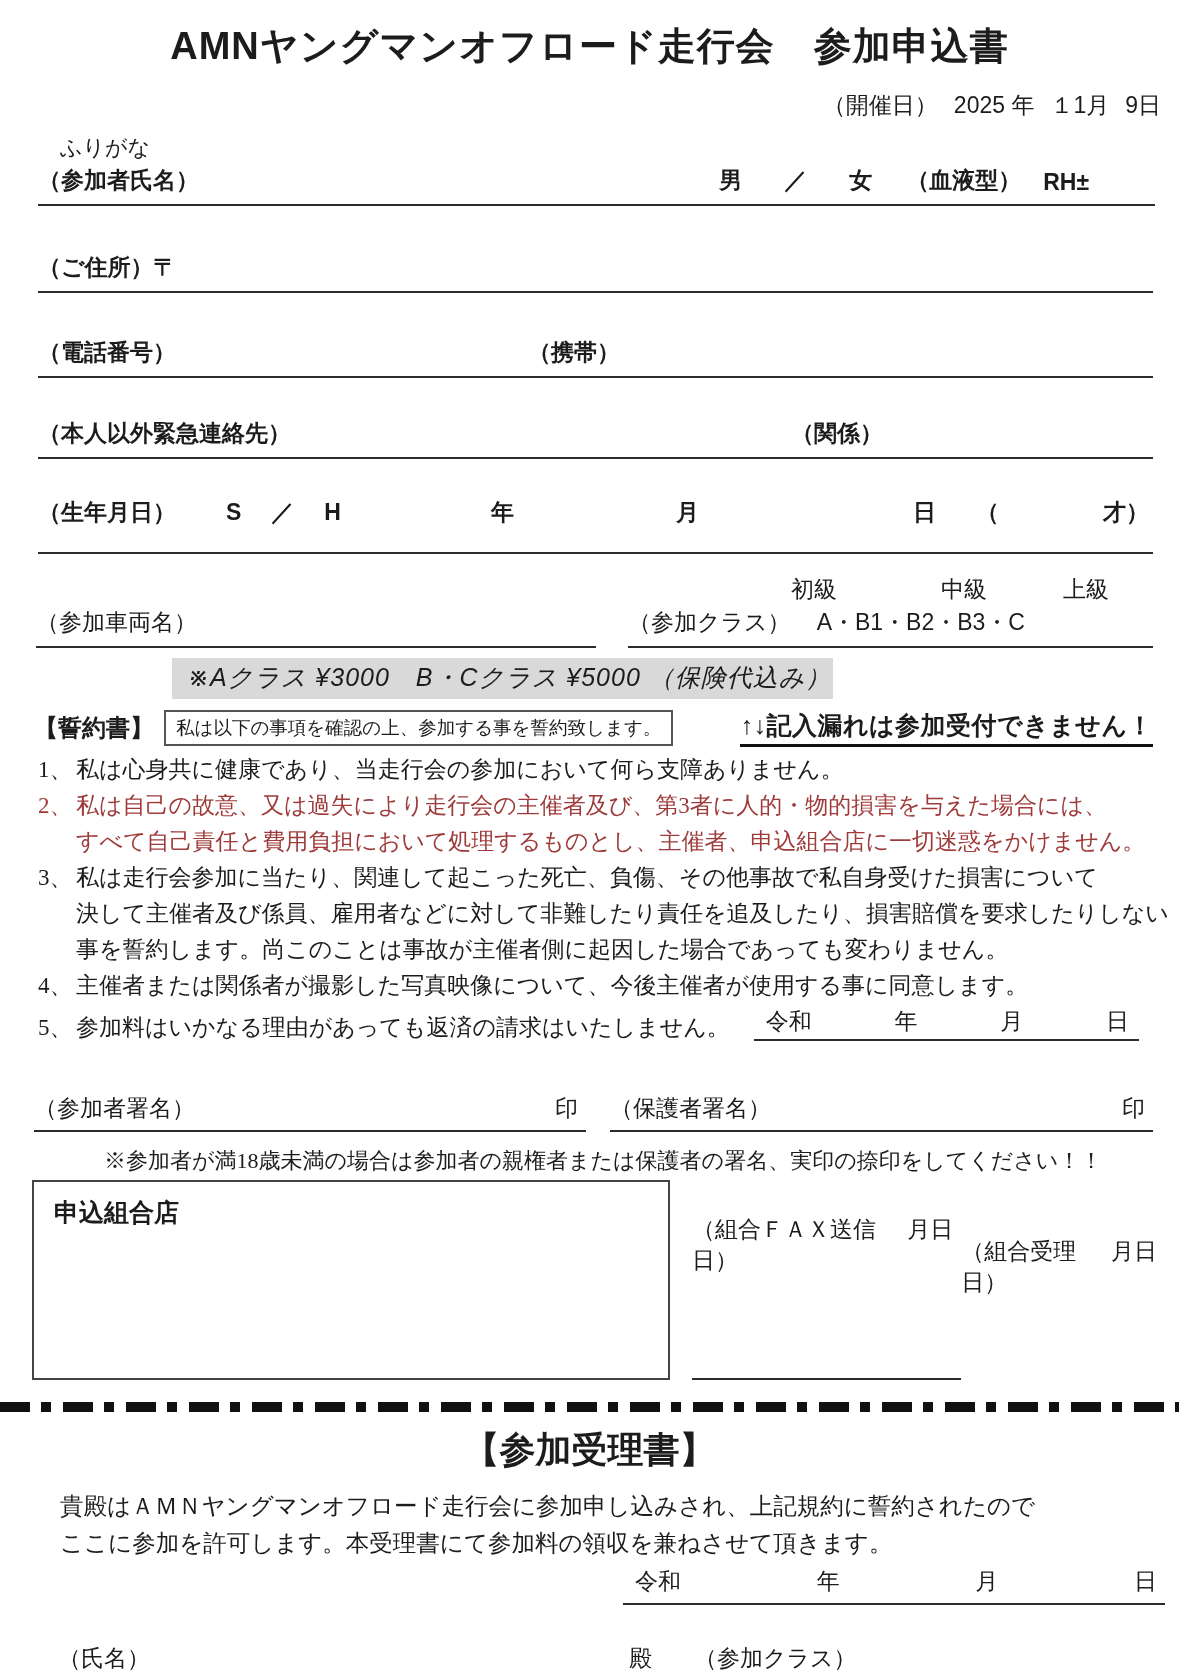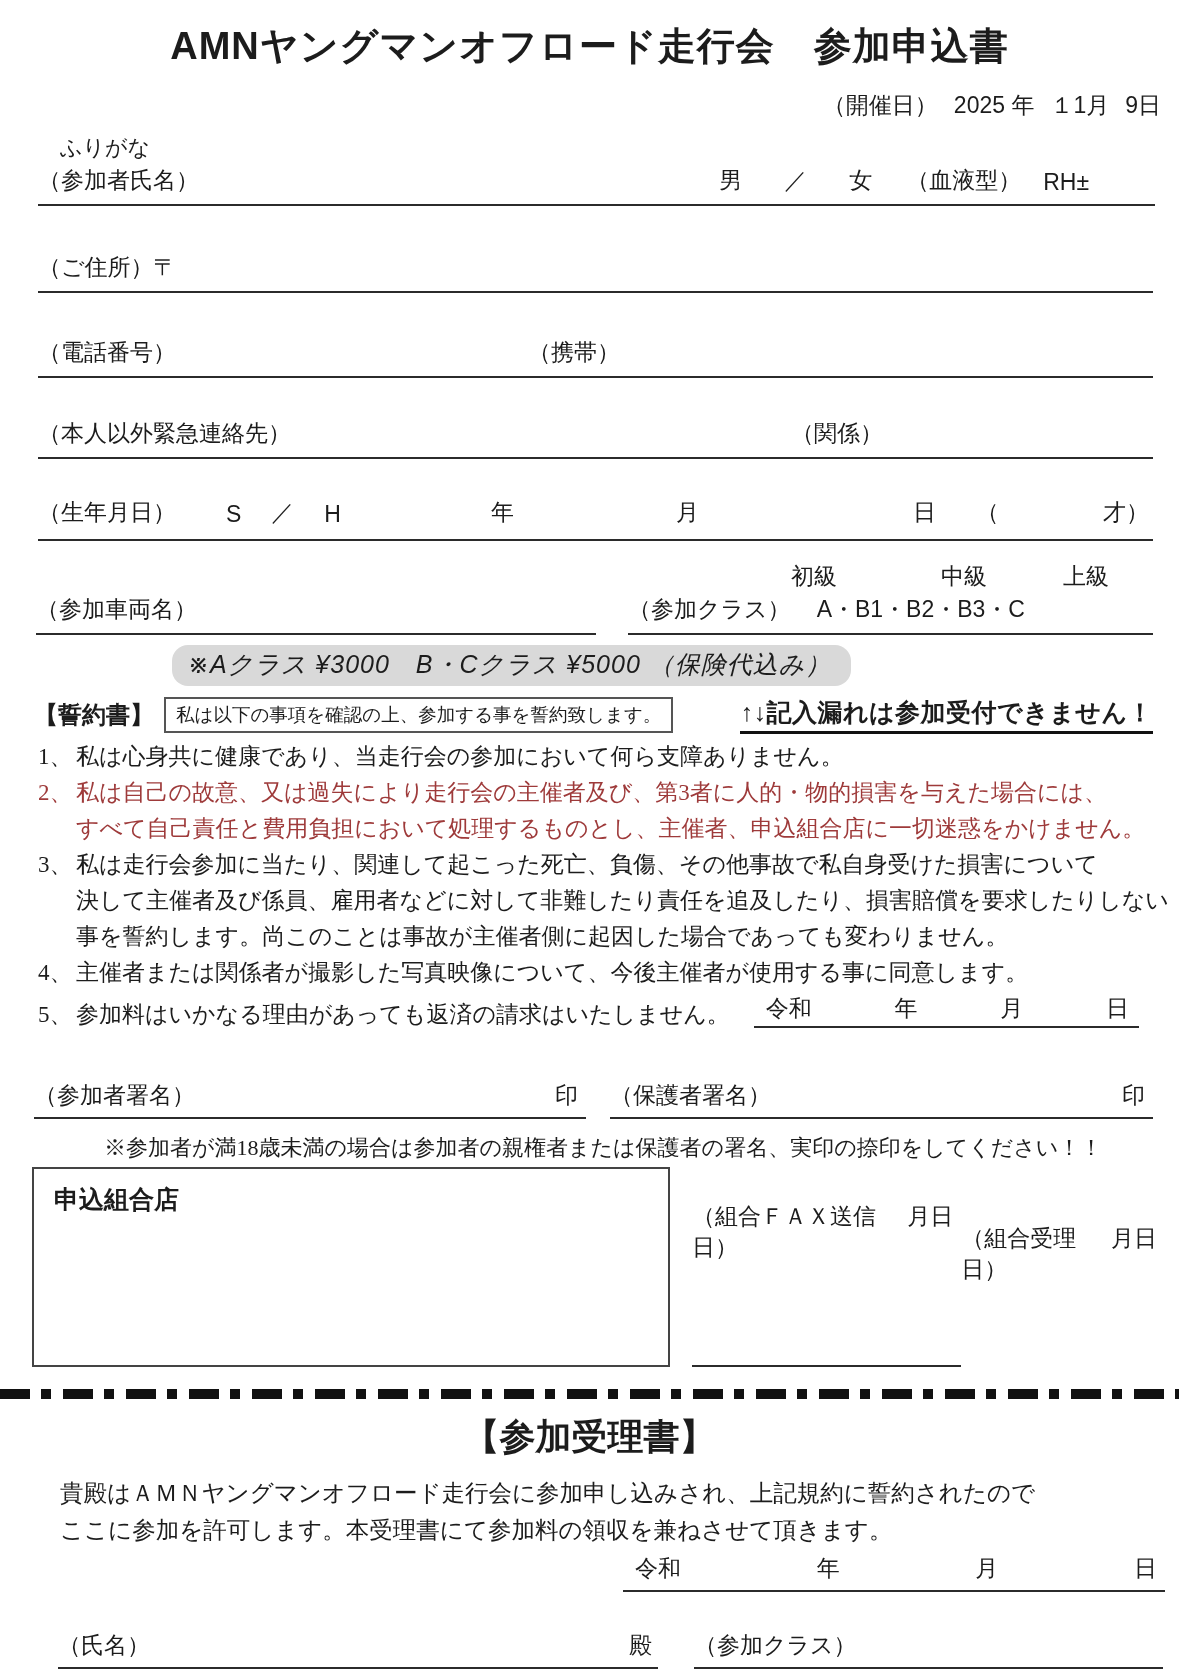--- a/index.html
+++ b/index.html
@@ -15,55 +15,54 @@
     margin:0;padding-top:22px;text-align:center;
     font-size:38px;font-weight:bold;letter-spacing:1px;line-height:48px;
   }
   .date-row{
     margin:20px 18px 0 0;display:flex;justify-content:flex-end;gap:16px;
     font-size:23px;
   }
   .furigana{margin:12px 0 0 60px;font-size:22px;}
 
   .uline{border-bottom:2px solid #2b2b2b;}
-  .frow{display:flex;align-items:flex-end;font-size:23px;}
+  .frow{display:flex;align-items:center;font-size:23px;font-weight:bold;}
 
   .name-row{margin:2px 24px 0 38px;padding-bottom:8px;}
   .gender-group{margin-left:auto;display:flex;align-items:flex-end;gap:42px;margin-right:66px;}
   .blood-group{display:flex;align-items:flex-end;gap:22px;margin-left:-8px;}
 
   .addr-row{margin:46px 26px 0 38px;padding-bottom:8px;gap:12px;}
   .phone-row{margin:44px 26px 0 38px;padding-bottom:8px;}
   .phone-row .mobile{margin-left:352px;}
   .emerg-row{margin:40px 26px 0 38px;padding-bottom:8px;}
   .emerg-row .relation{margin-left:500px;}
 
-  .birth-row{margin:38px 26px 0 38px;padding-bottom:11px;}
+  .birth-row{margin:38px 26px 0 38px;padding-bottom:24px;}
   .birth-row .t-s{margin-left:50px;}
   .birth-row .t-sl{margin-left:30px;}
   .birth-row .t-h{margin-left:30px;}
   .birth-row .t-y{margin-left:150px;}
   .birth-row .t-m{margin-left:162px;}
   .birth-row .t-d{margin-left:214px;}
   .birth-row .t-po{margin-left:40px;}
   .birth-row .t-age{margin-left:auto;margin-right:4px;}
 
   .level-row{margin:20px 70px 0 0;display:flex;justify-content:flex-end;font-size:23px;gap:28px;}
   .level-row .lv1{margin-right:76px;}
   .level-row .lv2{margin-right:48px;}
 
   .vehicle-row{display:flex;margin:2px 26px 0 36px;font-size:23px;align-items:flex-end;}
   .vehicle-row .seg1{flex:0 0 560px;padding-bottom:8px;}
   .vehicle-row .seg2{flex:1;margin-left:32px;padding-bottom:8px;display:flex;gap:26px;}
 
   .price-row{margin:10px 0 0 172px;}
   .price-note{
     display:inline-block;font-style:italic;font-size:25px;letter-spacing:1px;
-    padding:3px 20px 5px 16px;
-    border-radius:16px;
+    padding:3px 2px 5px 16px;
   }
 
   .pledge-head{display:flex;align-items:center;margin:10px 26px 0 34px;}
   .pledge-title{font-size:24px;font-weight:bold;}
   .pledge-boxed{
     margin-left:10px;border:2px solid #555;padding:3px 10px 4px 10px;
     font-size:18.5px;
   }
   .pledge-warning{
     margin-left:auto;font-size:25px;font-weight:bold;letter-spacing:0.5px;

